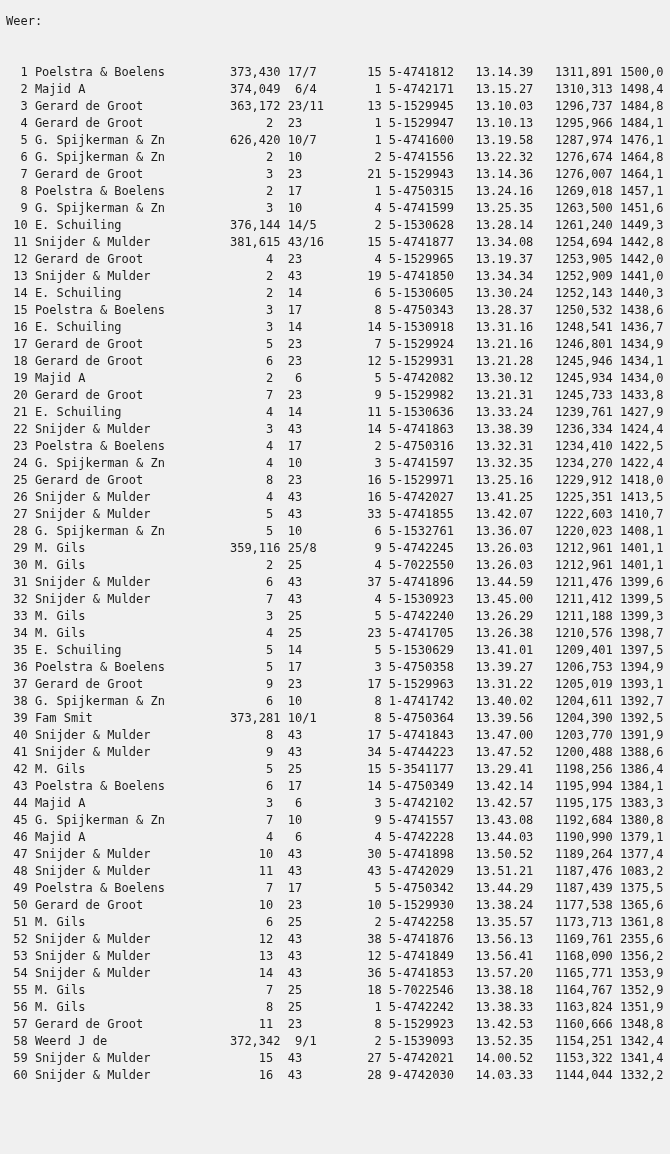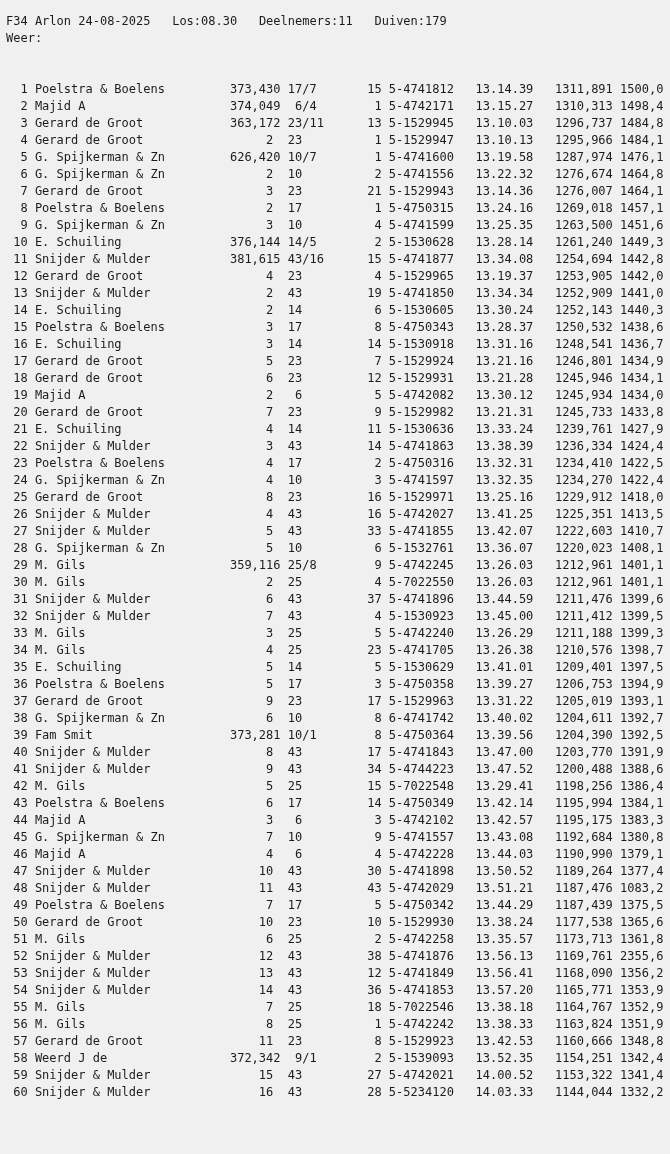--- a/index.html
+++ b/index.html
@@ -41,26 +41,20 @@
   .c-tijd     { width: 8ch;  margin-left: 3ch; }
   .c-snelheid { width: 11ch; text-align: right; }
   .c-punten   { width: 7ch;  text-align: right; }
   .row.header .c-snelheid { padding-right: 2ch; box-sizing: content-box; width: 9ch; }
 </style>
 </head>
 <body>
 
 <div class="report">
 
-  <div class="title-line">
-    <span class="seg">F34 Arlon 24-08-2025</span>
-    <span class="seg">Los:08.30</span>
-    <span class="seg">Deelnemers:11</span>
-    <span class="seg">Duiven:179</span>
-  </div>
 
   <div class="weather-line">Weer:</div>
 
   <div class="spacer"></div>
 
   <div class="results-table">
 
     <div class="spacer"></div>
 
     <div>
@@ -470,21 +464,21 @@
     <span class="c-tijd">13.31.22</span>
     <span class="c-snelheid">1205,019</span>
     <span class="c-punten">1393,1</span>
   </div>
         <div class="row">
     <span class="c-plc">38</span>
     <span class="c-naam">G. Spijkerman &amp; Zn</span>
     <span class="c-afstand">6 </span>
     <span class="c-adap">10</span>
     <span class="c-get">8</span>
-    <span class="c-ring">6-4741742</span>
+    <span class="c-ring">1-4741742</span>
     <span class="c-tijd">13.40.02</span>
     <span class="c-snelheid">1204,611</span>
     <span class="c-punten">1392,7</span>
   </div>
         <div class="row">
     <span class="c-plc">39</span>
     <span class="c-naam">Fam Smit</span>
     <span class="c-afstand">373,281</span>
     <span class="c-adap">10/1</span>
     <span class="c-get">8</span>
@@ -514,21 +508,21 @@
     <span class="c-tijd">13.47.52</span>
     <span class="c-snelheid">1200,488</span>
     <span class="c-punten">1388,6</span>
   </div>
         <div class="row">
     <span class="c-plc">42</span>
     <span class="c-naam">M. Gils</span>
     <span class="c-afstand">5 </span>
     <span class="c-adap">25</span>
     <span class="c-get">15</span>
-    <span class="c-ring">5-7022548</span>
+    <span class="c-ring">5-3541177</span>
     <span class="c-tijd">13.29.41</span>
     <span class="c-snelheid">1198,256</span>
     <span class="c-punten">1386,4</span>
   </div>
         <div class="row">
     <span class="c-plc">43</span>
     <span class="c-naam">Poelstra &amp; Boelens</span>
     <span class="c-afstand">6 </span>
     <span class="c-adap">17</span>
     <span class="c-get">14</span>
@@ -712,21 +706,21 @@
     <span class="c-tijd">14.00.52</span>
     <span class="c-snelheid">1153,322</span>
     <span class="c-punten">1341,4</span>
   </div>
         <div class="row">
     <span class="c-plc">60</span>
     <span class="c-naam">Snijder &amp; Mulder</span>
     <span class="c-afstand">16 </span>
     <span class="c-adap">43</span>
     <span class="c-get">28</span>
-    <span class="c-ring">5-5234120</span>
+    <span class="c-ring">9-4742030</span>
     <span class="c-tijd">14.03.33</span>
     <span class="c-snelheid">1144,044</span>
     <span class="c-punten">1332,2</span>
   </div>
       </div>
   </div>
 
 </div>
 
 </body></html>

